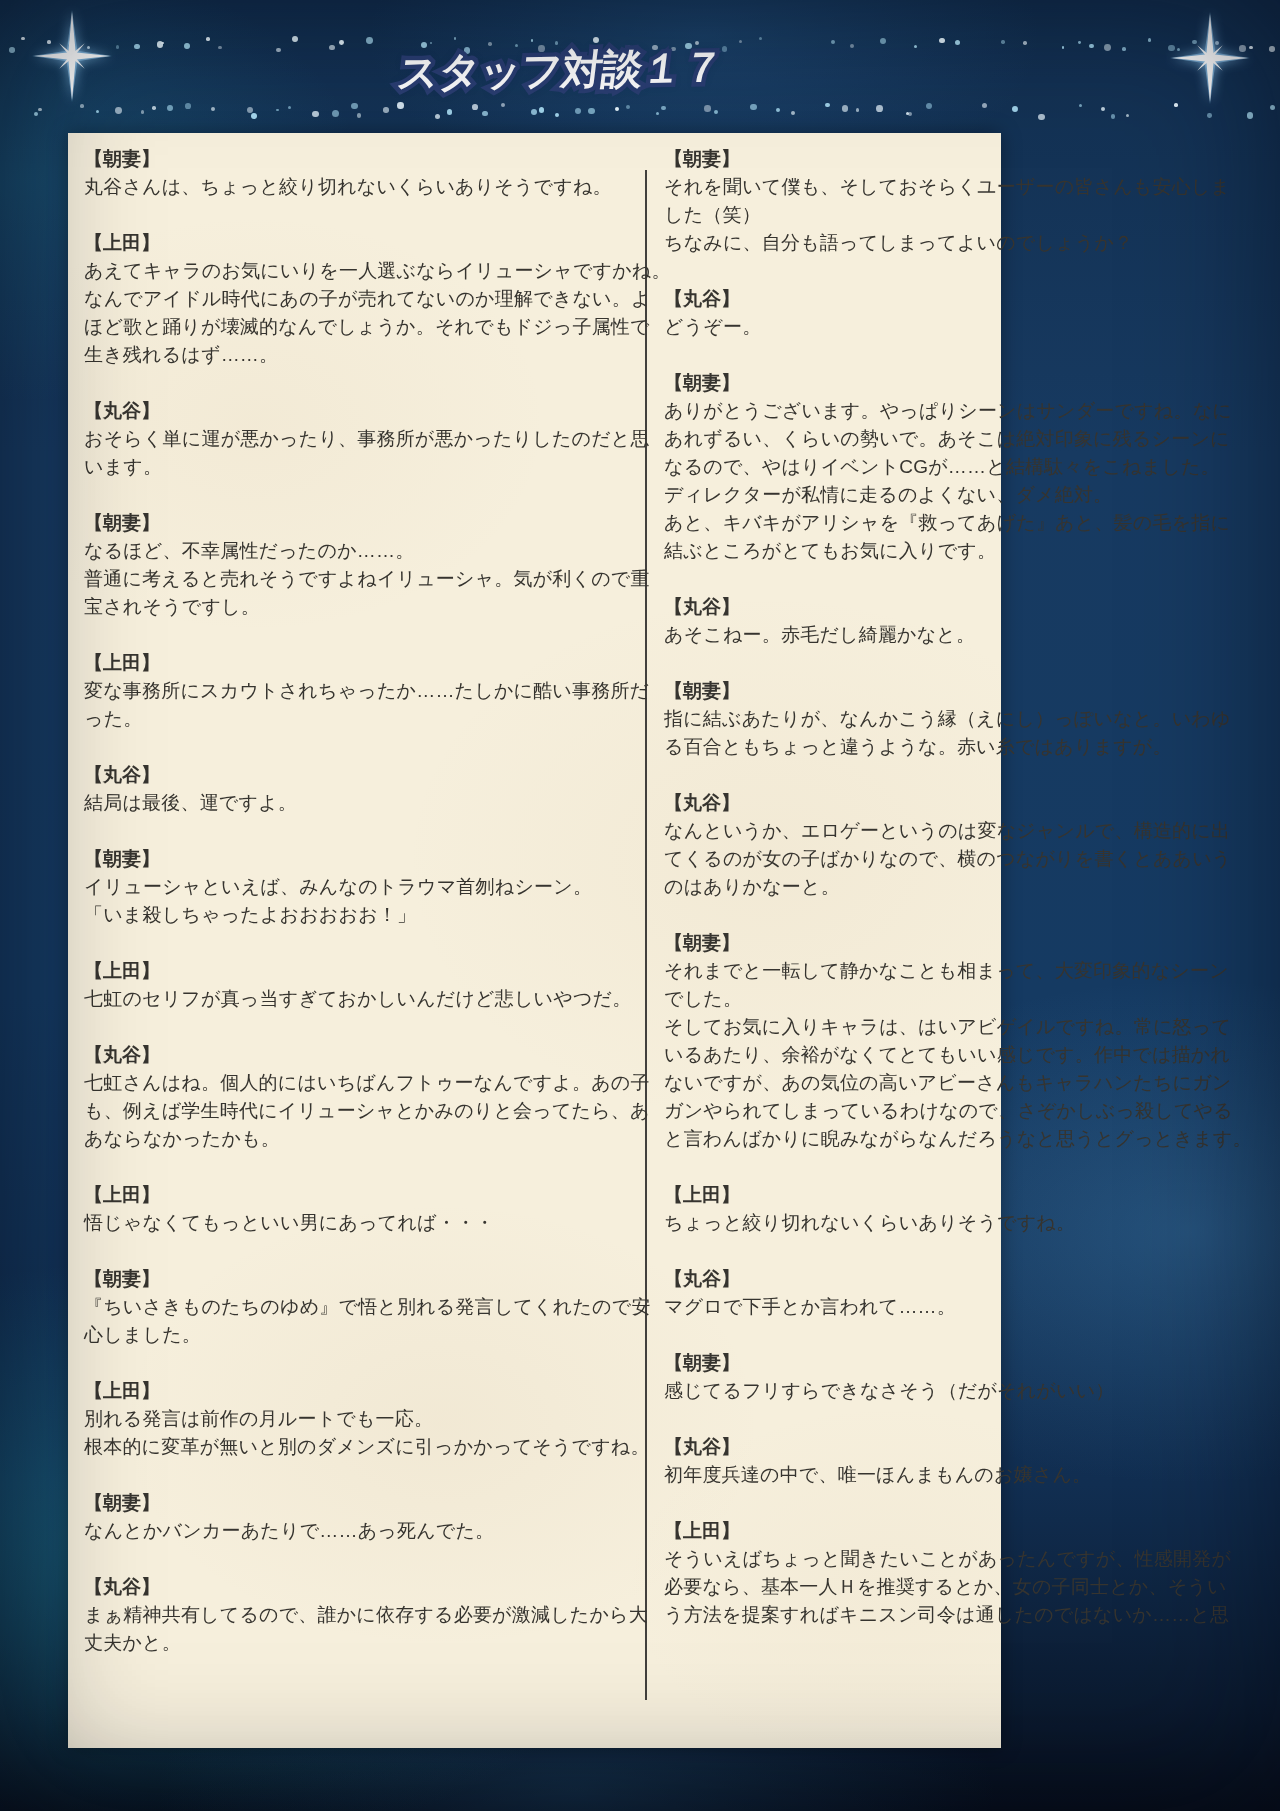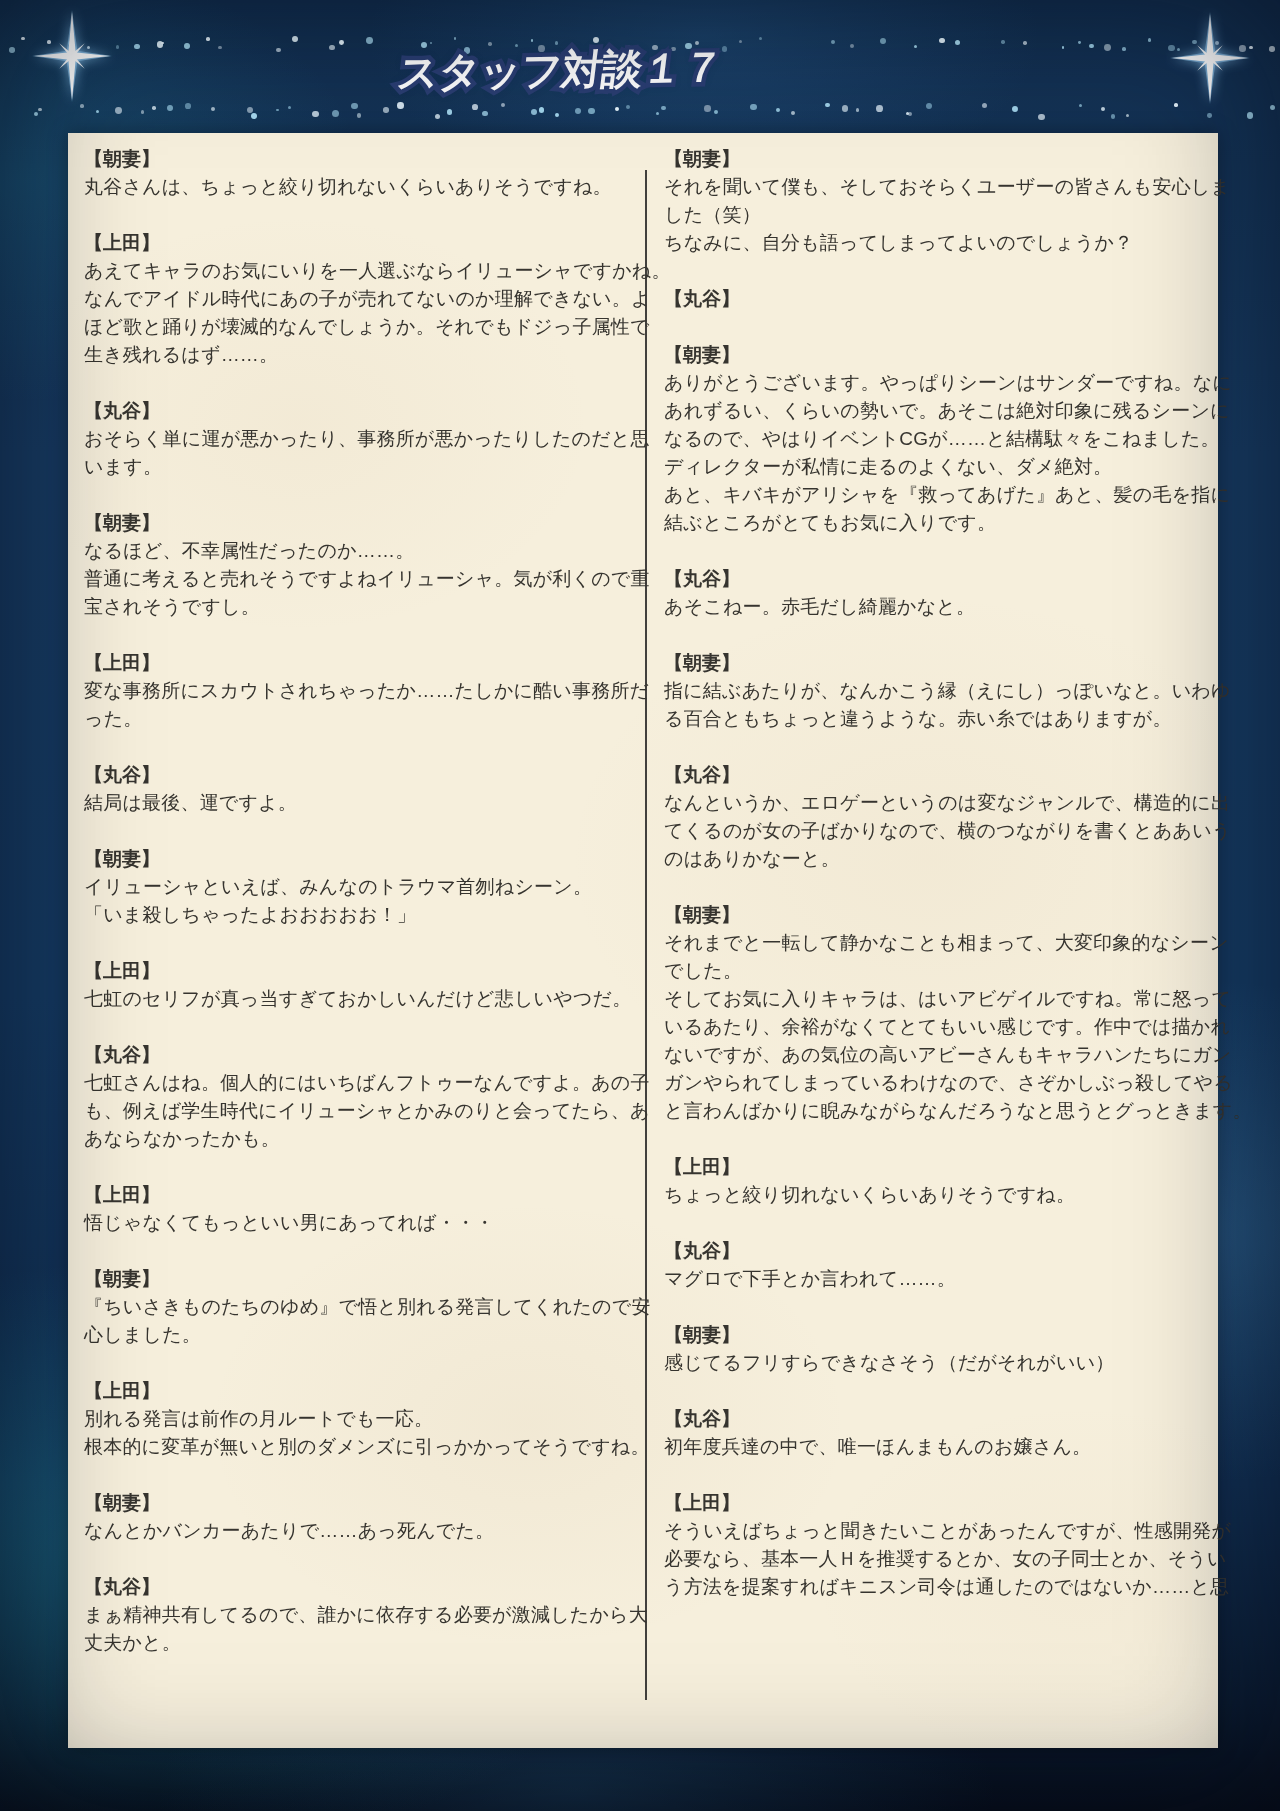--- a/index.html
+++ b/index.html
@@ -34,21 +34,21 @@
     position:relative;display:inline-block;transform:translateX(-80px) skewX(-8deg) rotate(-1deg);
     font-size:41px;font-weight:bold;letter-spacing:-1px;white-space:nowrap;line-height:1;
   }
   .title-outline{
     position:absolute;left:0;top:0;color:#2a3e73;
     -webkit-text-stroke:9px #2a3e73;text-shadow:0 0 8px rgba(15,35,80,.65);
   }
   .title-fill{position:relative;color:#ffffff;}
   
   .page{
-    position:absolute;left:68px;top:133px;width:1150px;height:1615px;
+    position:absolute;left:68px;top:133px;width:933px;height:1615px;
     background:
       radial-gradient(420px 300px at 20% 18%, rgba(196,170,130,.07), transparent 70%),
       radial-gradient(520px 380px at 75% 45%, rgba(196,170,130,.08), transparent 70%),
       radial-gradient(460px 320px at 40% 80%, rgba(180,150,110,.07), transparent 70%),
       radial-gradient(380px 260px at 88% 90%, rgba(196,170,130,.06), transparent 70%),
       #f6efdc;
     box-shadow:0 0 18px rgba(0,0,0,.35);
   }
   .divider{position:absolute;left:577px;top:37px;width:2px;height:1530px;background:#42403d;}
   .col{position:absolute;top:12px;color:#36342f;font-size:19px;line-height:28px;}
@@ -295,20 +295,21 @@
       </div>
     <div class="col col-right" id="col-right">
         <div class="block">
           <div class="speaker">【朝妻】</div>
           <div class="line">それを聞いて僕も、そしておそらくユーザーの皆さんも安心しま</div>
           <div class="line">した（笑）</div>
           <div class="line">ちなみに、自分も語ってしまってよいのでしょうか？</div>
         </div>
         <div class="block">
           <div class="speaker">【丸谷】</div>
+          <div class="line">どうぞー。</div>
         </div>
         <div class="block">
           <div class="speaker">【朝妻】</div>
           <div class="line">ありがとうございます。やっぱりシーンはサンダーですね。なに</div>
           <div class="line">あれずるい、くらいの勢いで。あそこは絶対印象に残るシーンに</div>
           <div class="line">なるので、やはりイベントCGが……と結構駄々をこねました。</div>
           <div class="line">ディレクターが私情に走るのよくない、ダメ絶対。</div>
           <div class="line">あと、キバキがアリシャを『救ってあげた』あと、髪の毛を指に</div>
           <div class="line">結ぶところがとてもお気に入りです。</div>
         </div>

